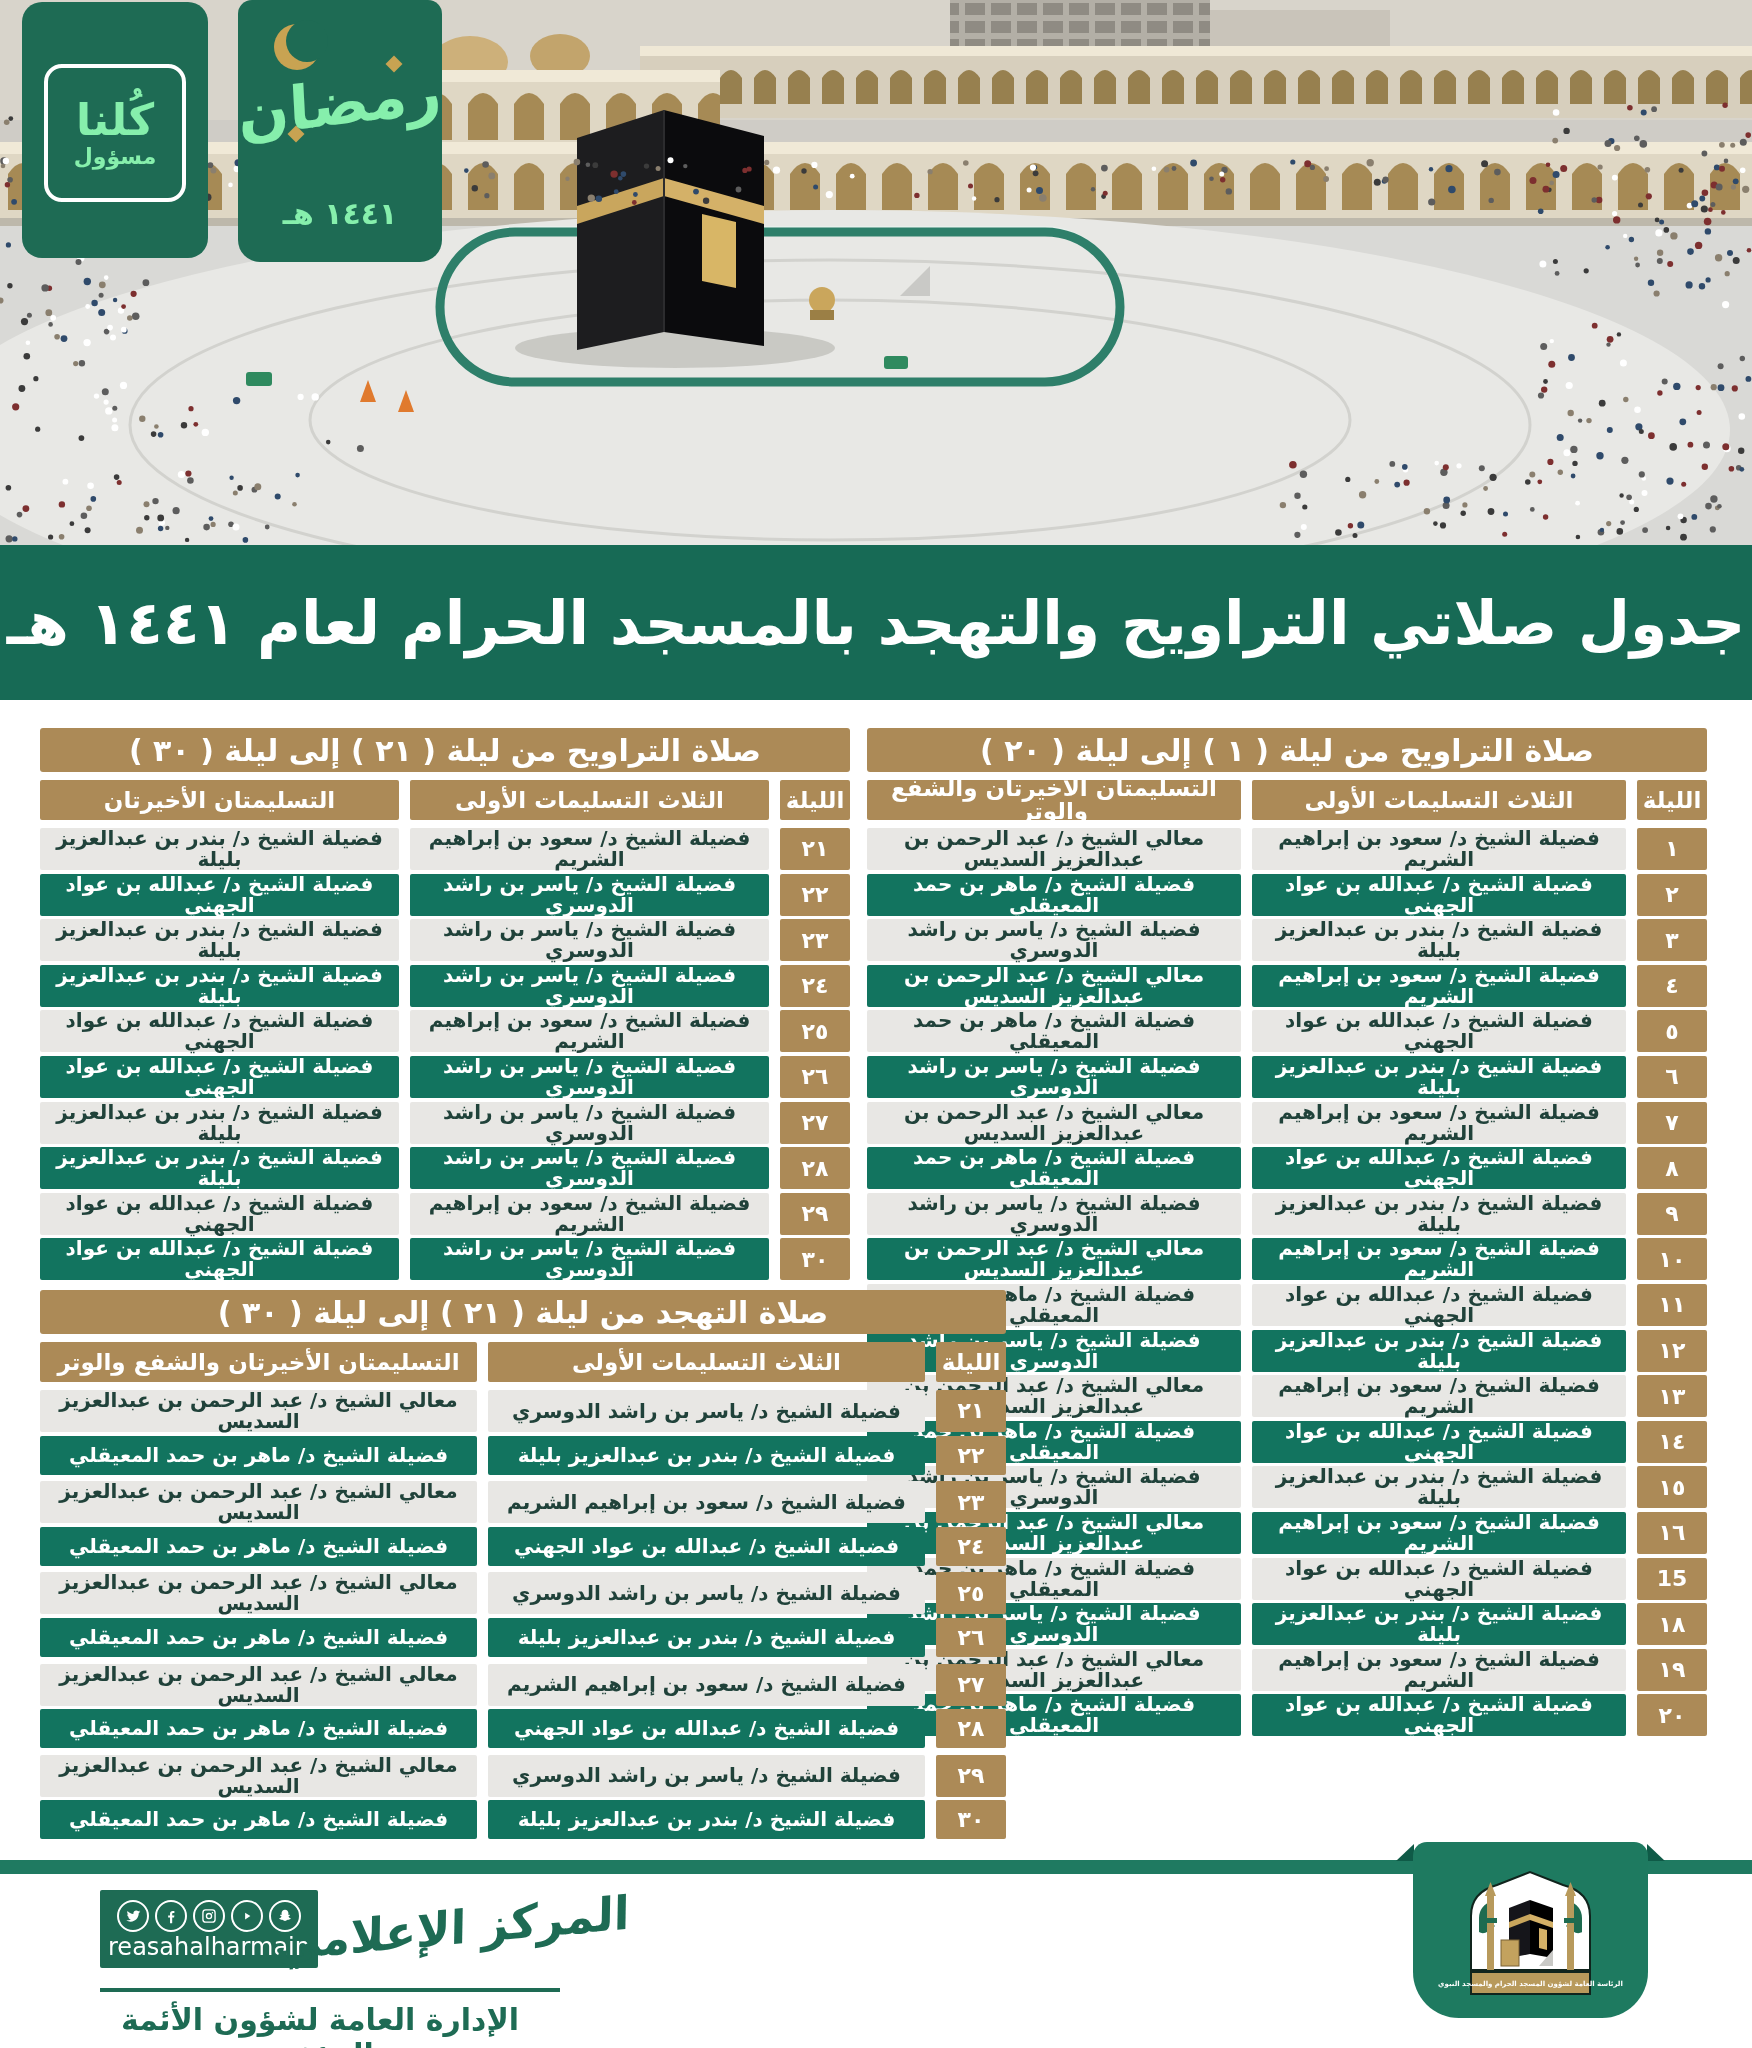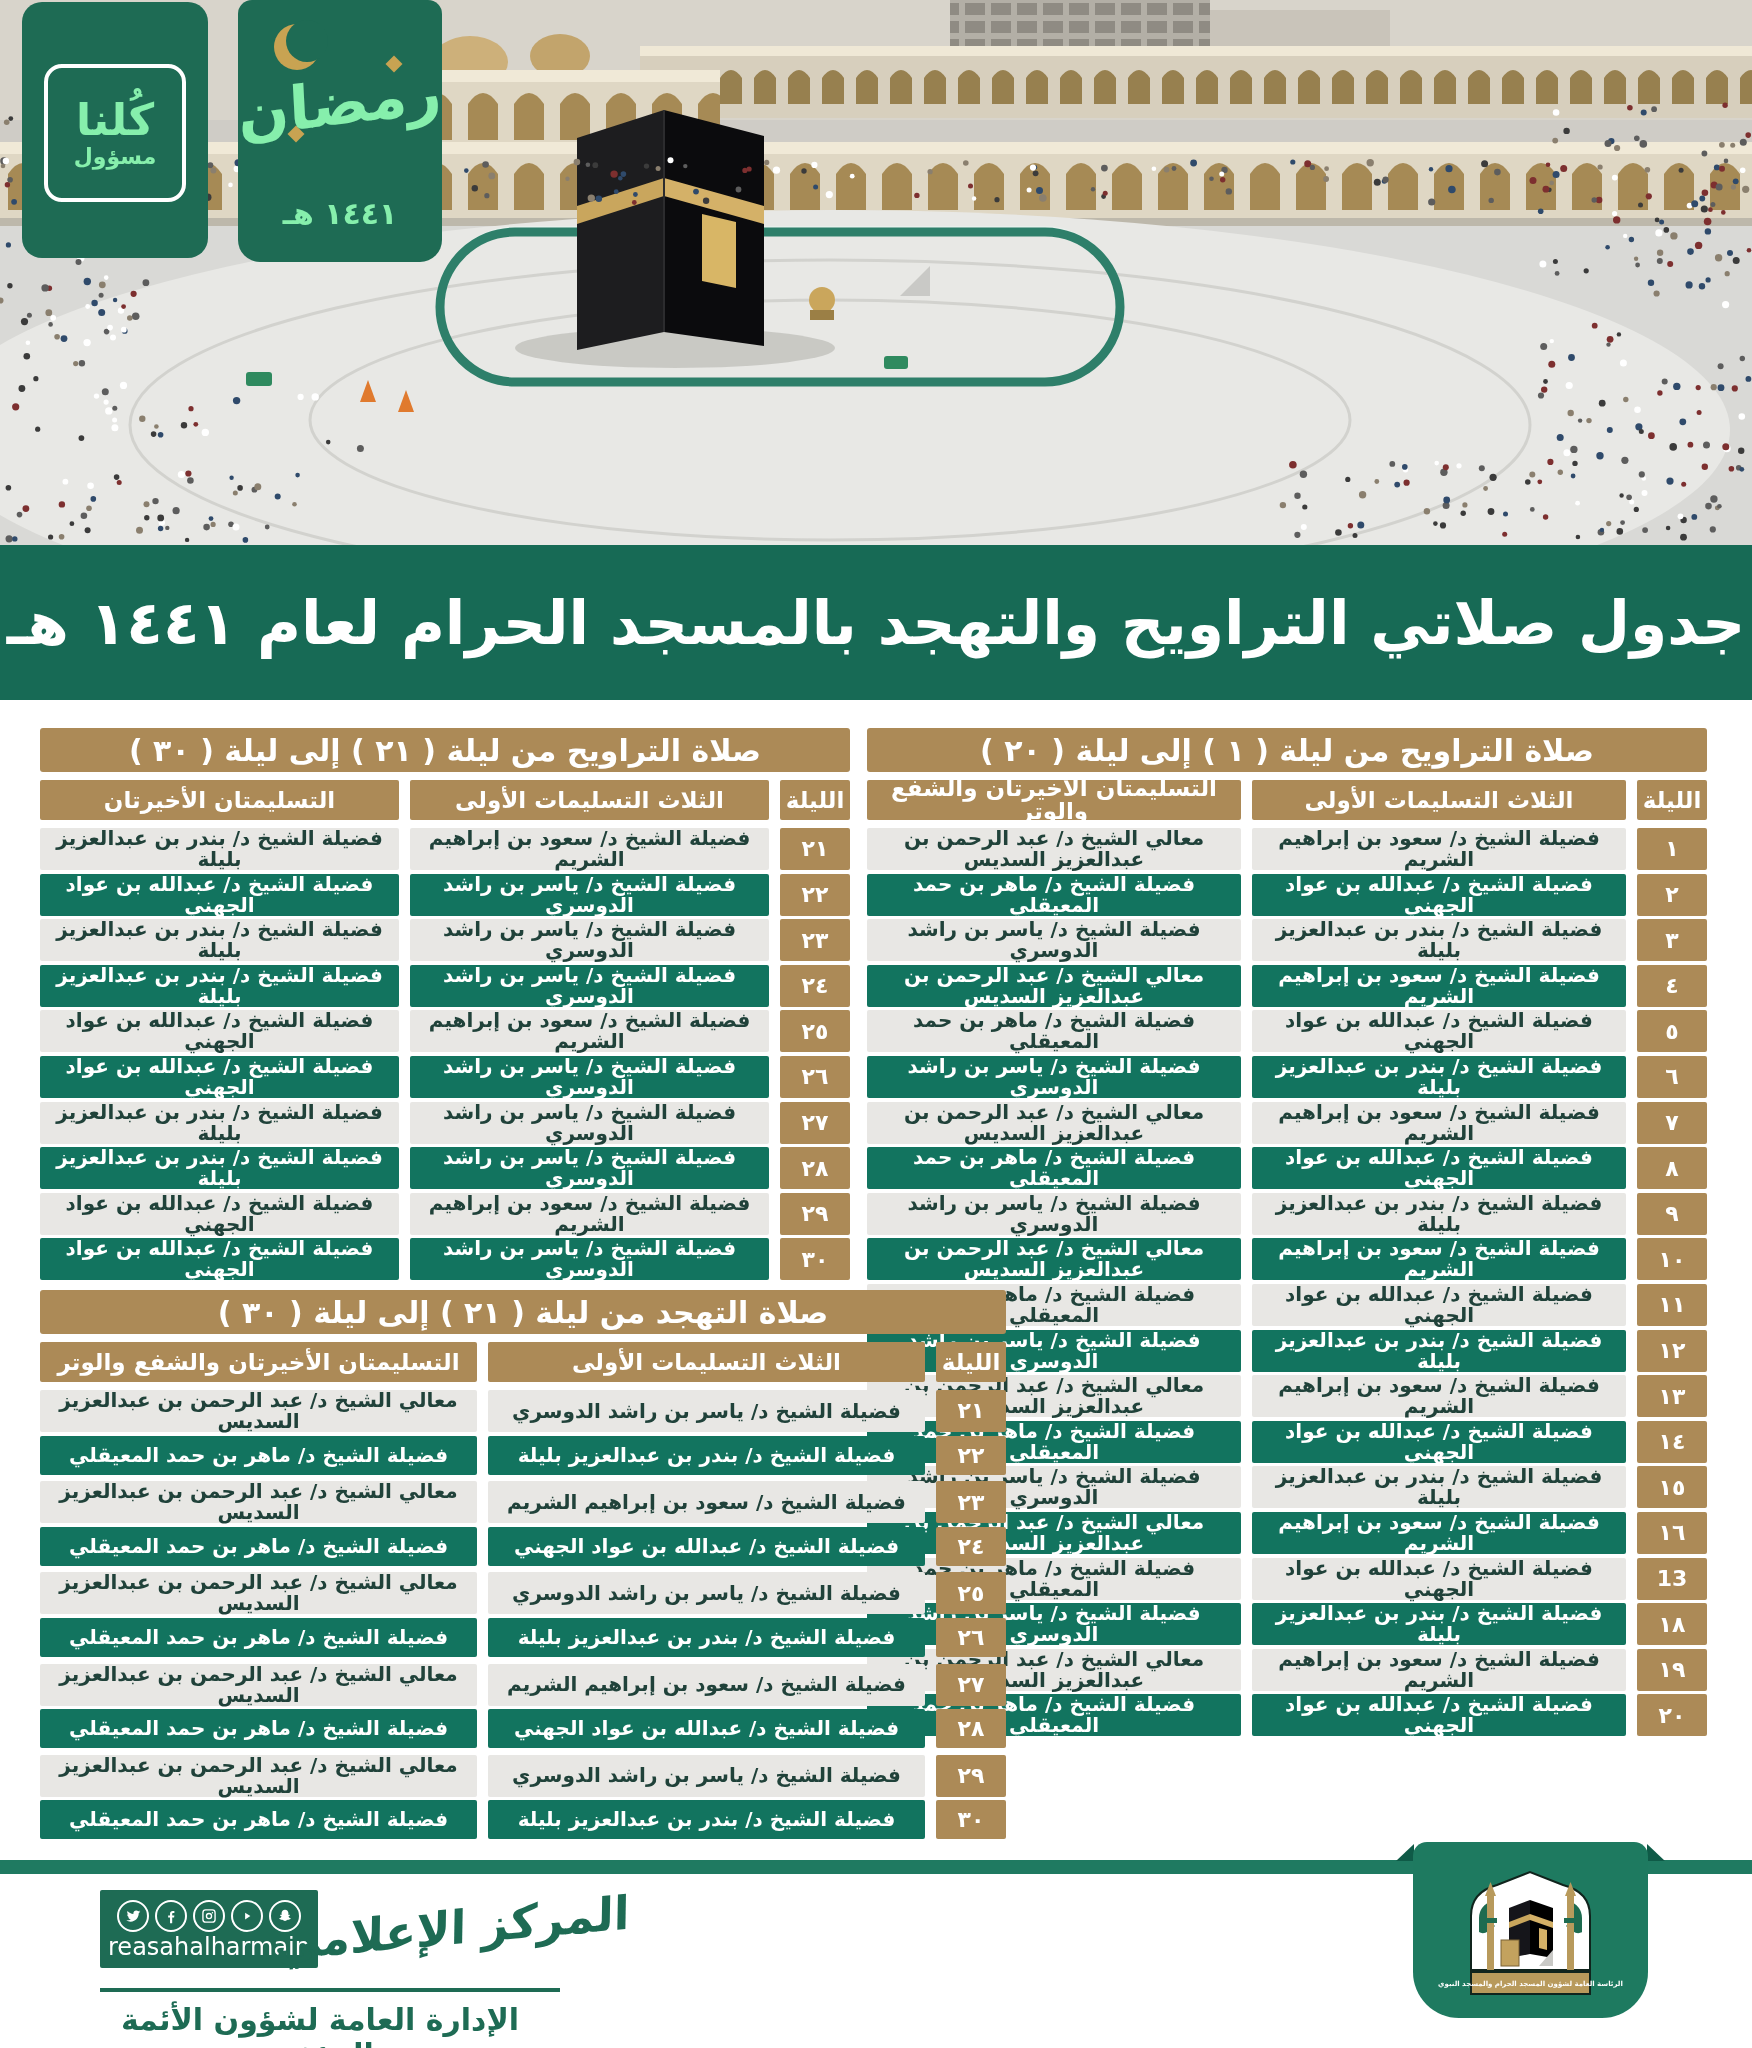--- a/index.html
+++ b/index.html
@@ -698,21 +698,21 @@
           <div class="cell night">١٥</div>
           <div class="cell name">فضيلة الشيخ د/ بندر بن عبدالعزيز بليلة</div>
           <div class="cell name">فضيلة الشيخ د/ ياسر بن راشد الدوسري</div>
         </div>
         <div class="t-row alt">
           <div class="cell night">١٦</div>
           <div class="cell name">فضيلة الشيخ د/ سعود بن إبراهيم الشريم</div>
           <div class="cell name">معالي الشيخ د/ عبد الرحمن بن عبدالعزيز السديس</div>
         </div>
         <div class="t-row">
-          <div class="cell night">13</div>
+          <div class="cell night">15</div>
           <div class="cell name">فضيلة الشيخ د/ عبدالله بن عواد الجهني</div>
           <div class="cell name">فضيلة الشيخ د/ ماهر بن حمد المعيقلي</div>
         </div>
         <div class="t-row alt">
           <div class="cell night">١٨</div>
           <div class="cell name">فضيلة الشيخ د/ بندر بن عبدالعزيز بليلة</div>
           <div class="cell name">فضيلة الشيخ د/ ياسر بن راشد الدوسري</div>
         </div>
         <div class="t-row">
           <div class="cell night">١٩</div>

